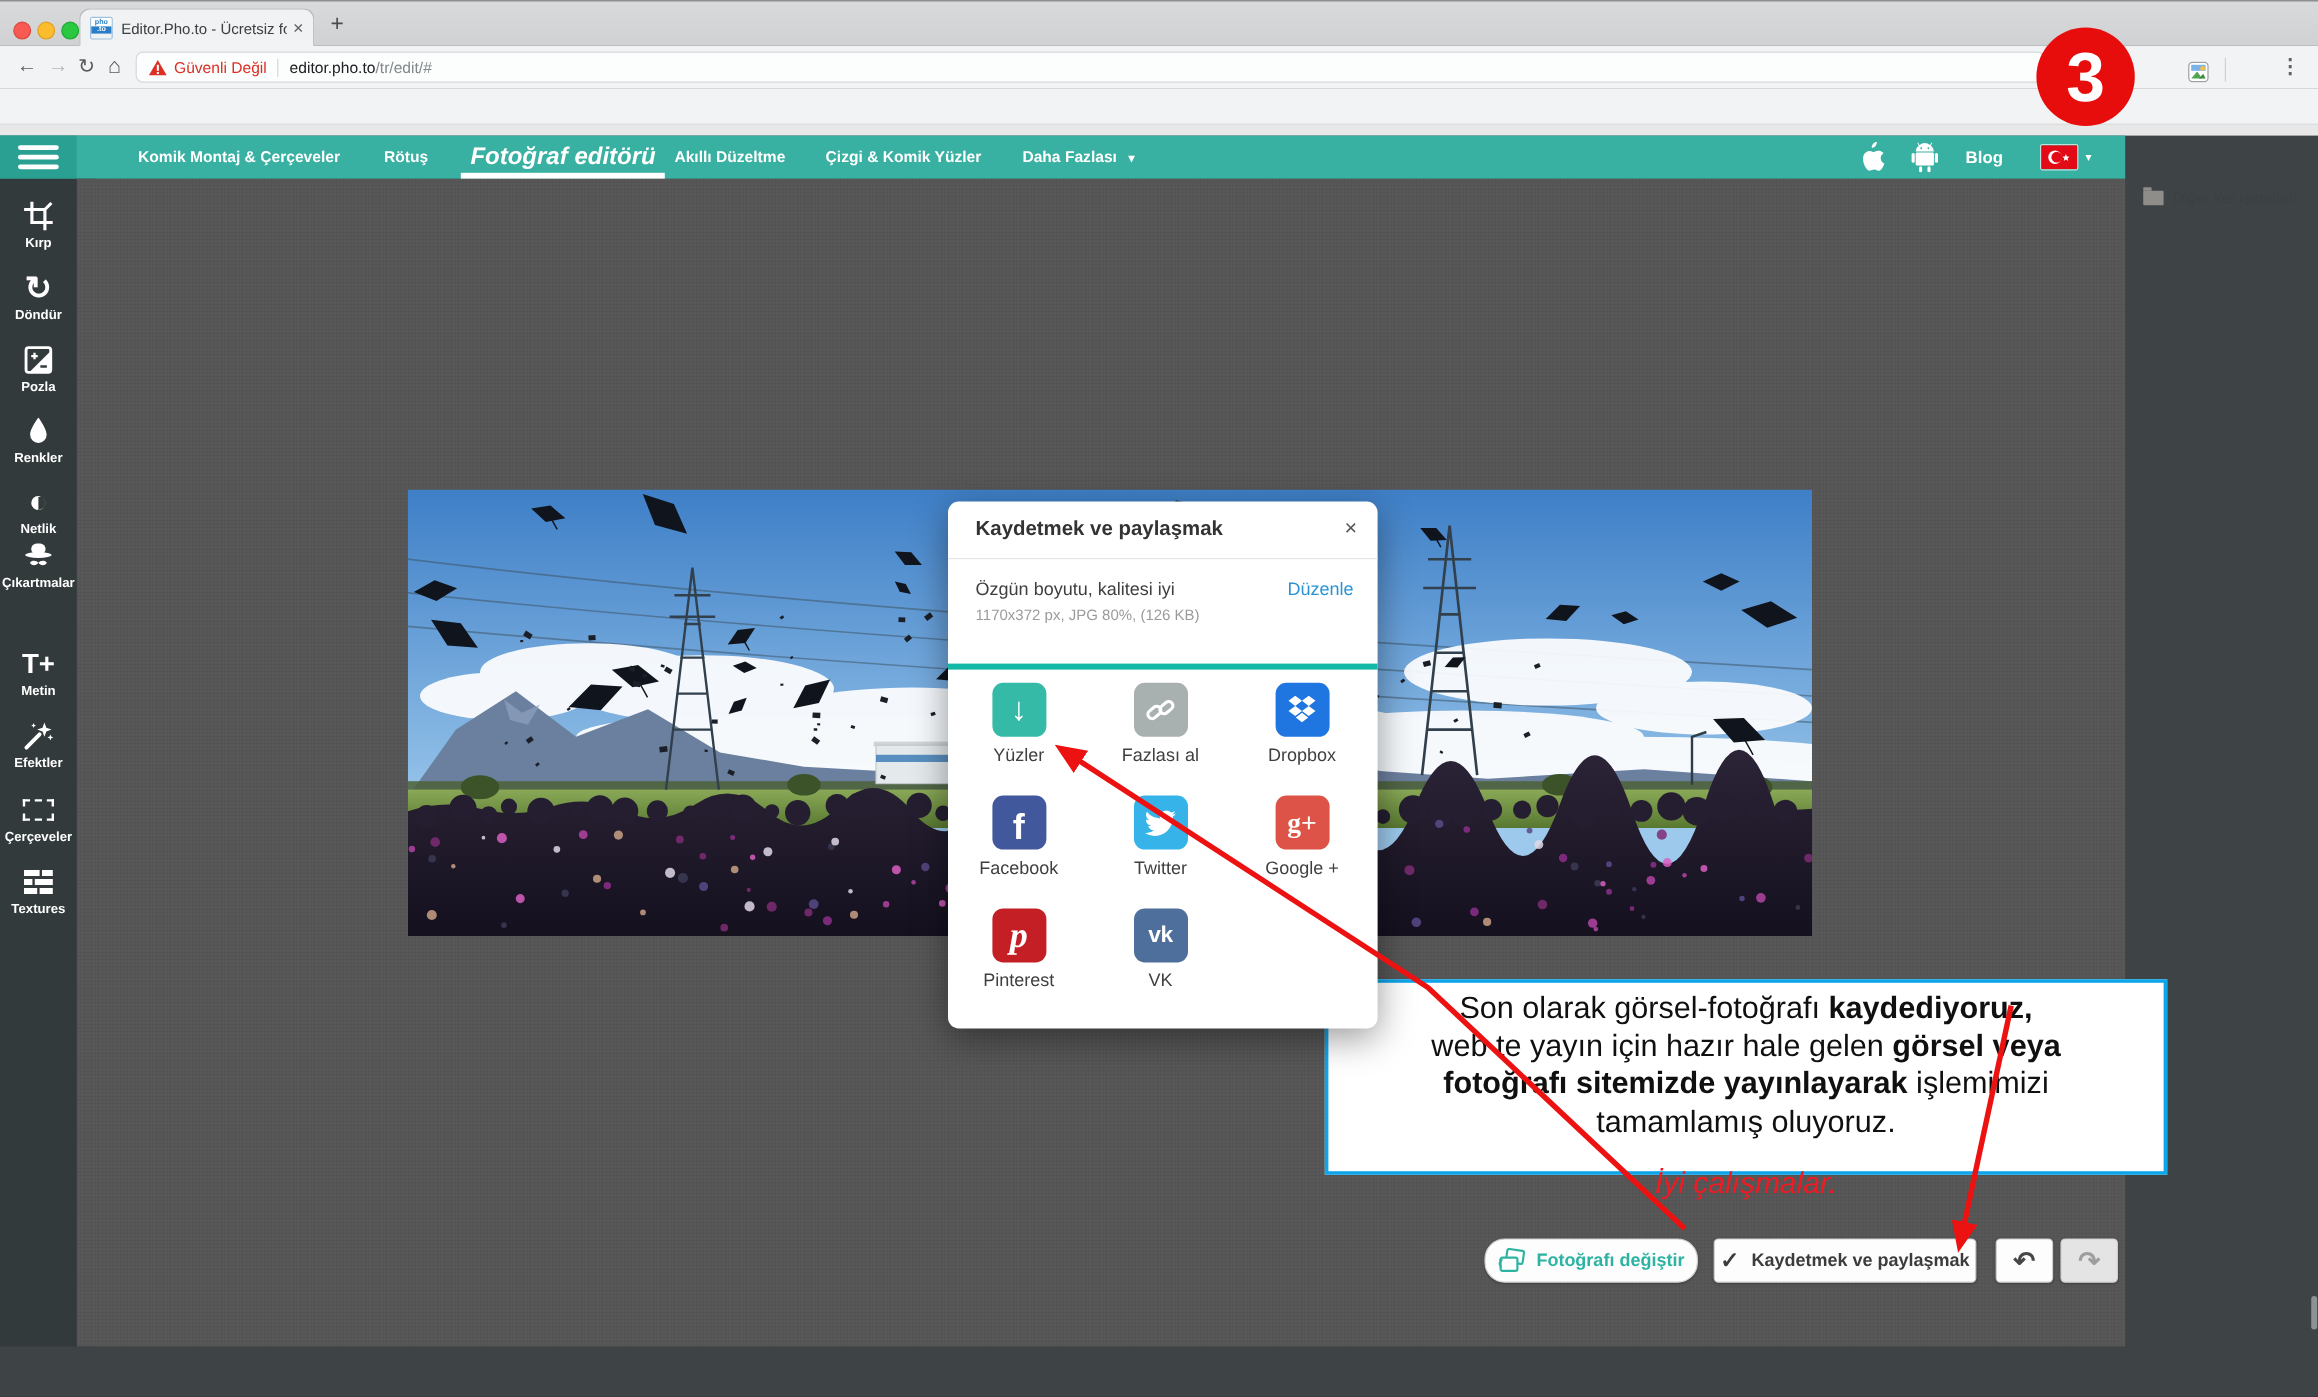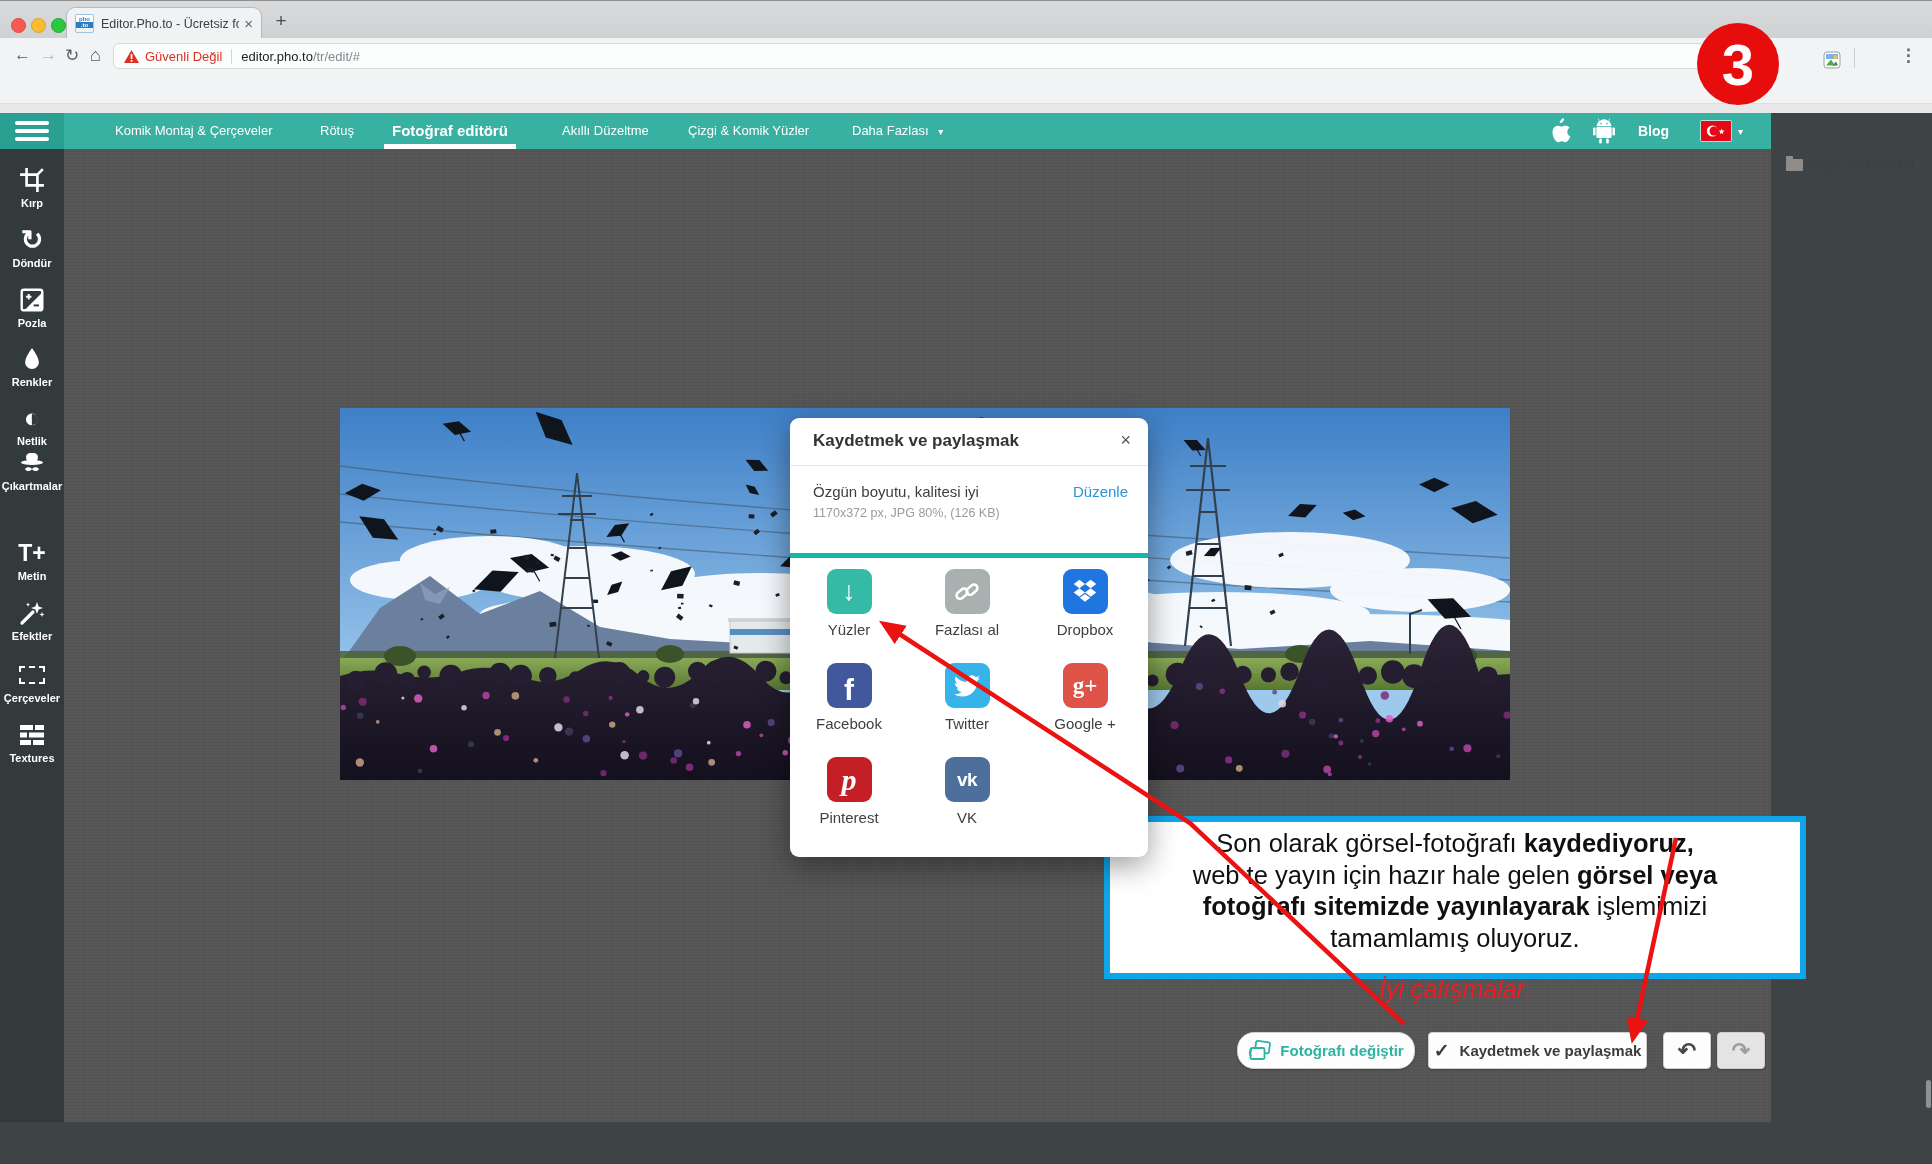--- a/index.html
+++ b/index.html
@@ -34,22 +34,22 @@
   .apps-grid{position:absolute;left:12px;top:84px;width:13px;height:13px;display:grid;grid-template-columns:repeat(3,1fr);gap:1.5px;}
   .apps-grid span{border-radius:50%;}
   .bm-label{position:absolute;top:84px;font-size:12.5px;color:#3c4043;}
   .folder-ic{position:absolute;left:1786px;top:85px;width:17px;height:12px;background:#8f8d8a;border-radius:1px;}
   .folder-ic:before{content:"";position:absolute;left:0;top:-3px;width:7px;height:3px;background:#8f8d8a;border-radius:1px 1px 0 0;}
   .pagestrip{position:absolute;left:0;top:104px;width:1932px;height:9px;background:#e8e8e8;}
   
   .navbar{position:absolute;left:0;top:113px;width:1771px;height:36px;background:#39b1a2;}
   .hamburger{position:absolute;left:0;top:0;width:64px;height:36px;background:#29a092;}
   .hamburger i{position:absolute;left:15px;width:34px;height:4px;border-radius:2px;background:#fff;}
-  .nav-item{position:absolute;top:0;height:36px;line-height:36px;color:#fff;font-size:13px;font-weight:400;white-space:nowrap;}
-  .nav-item.active{font-size:15px;font-weight:600;}
+  .nav-item{position:absolute;top:0;height:36px;line-height:36px;color:#fff;font-size:13px;font-weight:700;white-space:nowrap;}
+  .nav-item.active{font-size:20px;font-weight:600;font-style:italic;}
   .nav-item.active:after{content:"";position:absolute;left:-8px;right:-8px;bottom:0;height:5px;background:#fff;}
   .nav-right{position:absolute;top:0;height:36px;display:flex;align-items:center;color:#fff;}
   .blog-link{font-size:14px;font-weight:700;color:#fff;}
   .flag{width:30px;height:20px;border-radius:2px;border:1px solid rgba(255,255,255,.65);box-shadow:inset 0 -8px 8px rgba(0,0,0,.18);}
   .caret{font-size:10px;color:#fff;margin-left:6px;}
   
   .sidebar{position:absolute;left:0;top:149px;width:80px;height:973px;background:#333a3c;}
   .tool{position:absolute;left:0;width:64px;text-align:center;color:#fff;}
   .tool .ic{height:28px;display:flex;align-items:center;justify-content:center;font-size:24px;line-height:28px;}
   .tool .lb{font-size:11px;font-weight:700;margin-top:3px;}
@@ -68,21 +68,21 @@
   .share-grid{position:absolute;left:0;top:135px;width:358px;display:grid;grid-template-columns:repeat(3,118px);padding-top:16px;}
   .share-cell{height:94px;text-align:center;}
   .tile{width:45px;height:45px;border-radius:9px;margin:0 auto;display:flex;align-items:center;justify-content:center;color:#fff;}
   .share-lb{margin-top:7px;font-size:15px;color:#3f3f3f;}
   .t-dl{font-size:27px;font-weight:700;line-height:1;}
   .t-fb{font-family:"Liberation Sans",sans-serif;font-size:30px;font-weight:700;line-height:1;padding-top:8px;}
   .t-gp{font-size:23px;font-weight:700;font-family:"Liberation Serif",serif;}
   .t-pin{font-size:30px;font-weight:700;font-style:italic;font-family:"Liberation Serif",serif;}
   .t-vk{font-size:19px;font-weight:800;letter-spacing:-.5px;}
   
-  .notebox{position:absolute;left:1104px;top:816px;width:702px;height:163px;background:#fff;border:6px solid #0ea5e9;box-sizing:border-box;z-index:25;text-align:center;}
+  .notebox{position:absolute;left:1104px;top:816px;width:702px;height:163px;background:#fff;border:3px solid #0ea5e9;box-sizing:border-box;z-index:25;text-align:center;}
   .nb-line{font-size:25.5px;line-height:31.5px;color:#101010;white-space:nowrap;}
   .nb-line b{font-weight:700;}
   .nb-closing{margin-top:21px;font-size:25px;font-style:italic;color:#ed1c24;}
   
   .fbtn{position:absolute;top:1032px;height:37px;background:#fdfdfd;border:1px solid #cfcfcf;border-radius:4px;box-sizing:border-box;display:flex;align-items:center;justify-content:center;z-index:20;box-shadow:0 1px 2px rgba(0,0,0,.25);}
   .btn-change{left:1237px;width:178px;color:#2db3a2;font-weight:700;font-size:15px;gap:8px;border-radius:17px;}
   .btn-save{left:1428px;width:219px;color:#3c3c3c;font-weight:700;font-size:15px;gap:10px;}
   .btn-save .chk{font-size:19px;font-weight:700;}
   .btn-undo{left:1663px;width:48px;font-size:22px;font-weight:700;color:#474747;}
   .btn-redo{left:1717px;width:48px;font-size:22px;font-weight:700;color:#9d9d9d;background:#e4e4e4;}

